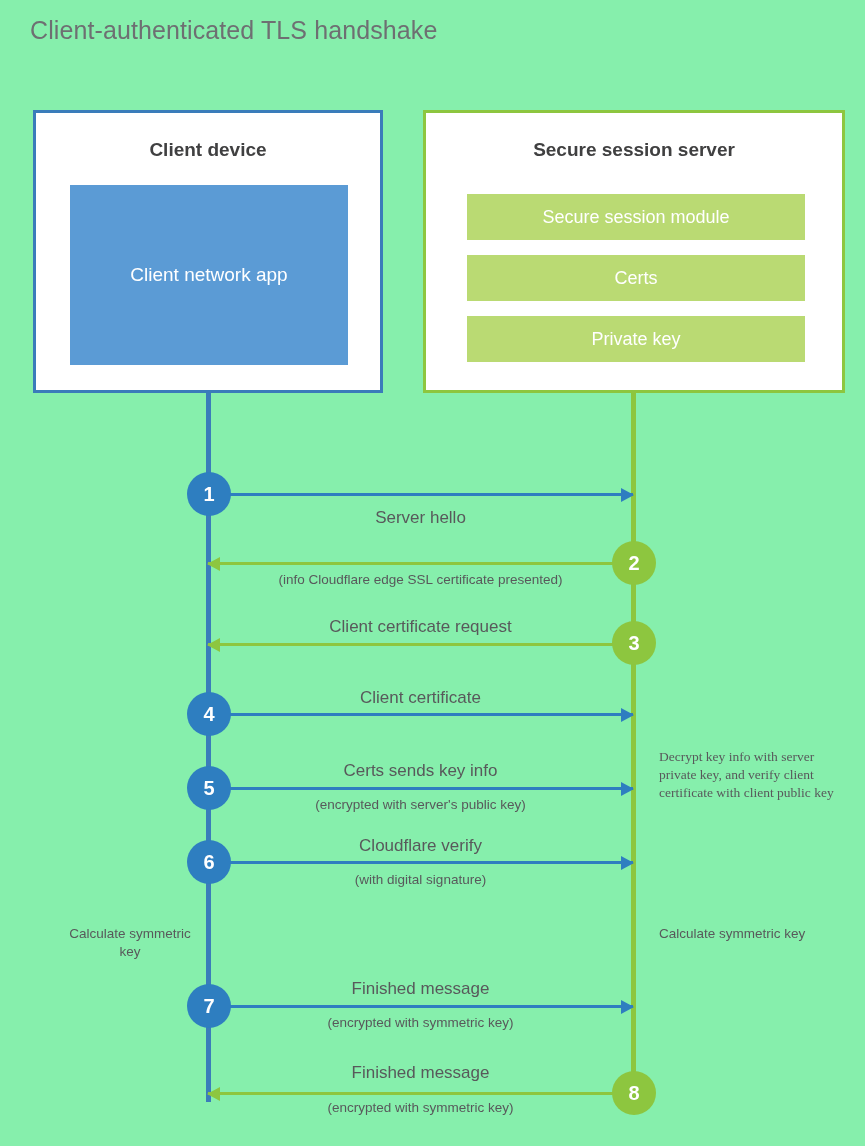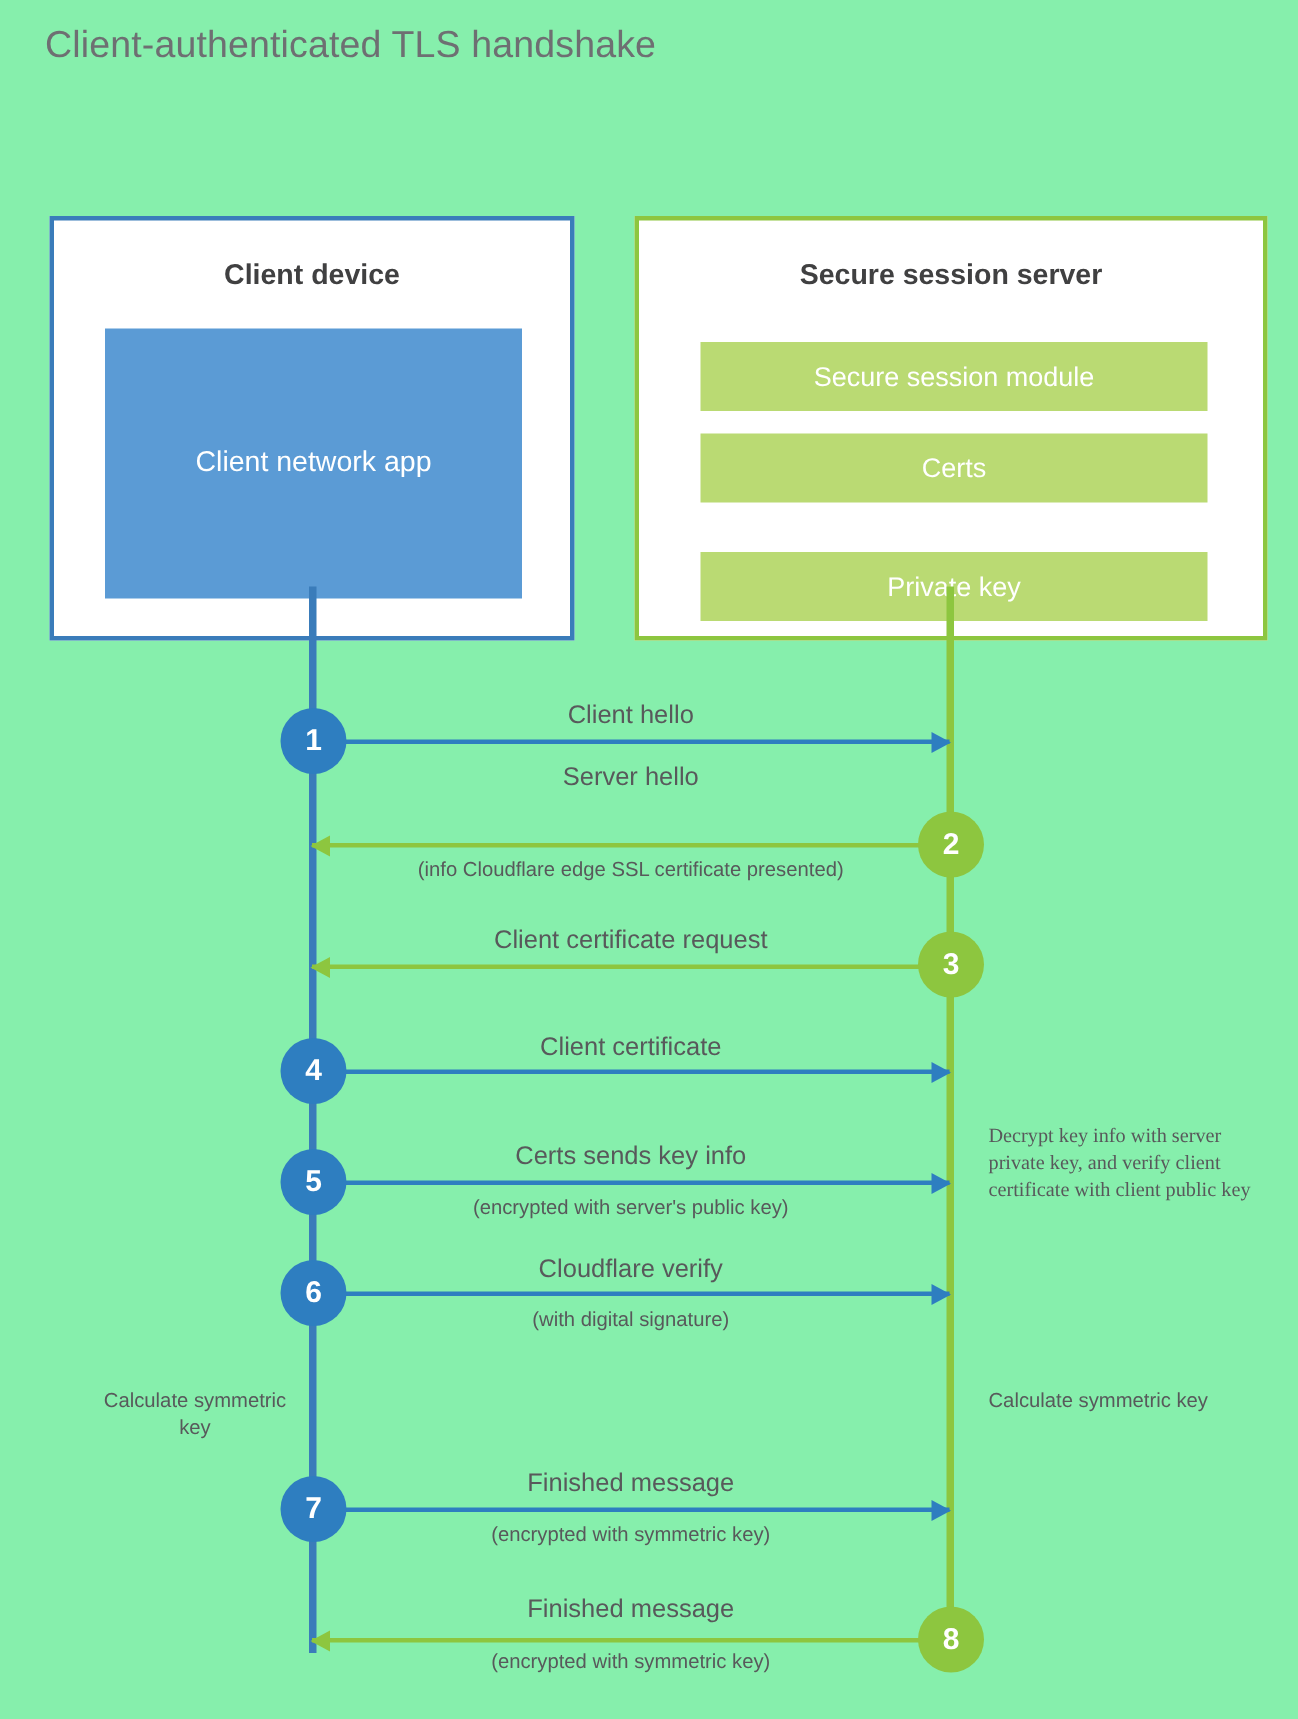--- a/index.html
+++ b/index.html
@@ -31,21 +31,20 @@
     color: #6e6f72;
     letter-spacing: 0.1px;
     white-space: nowrap;
   }
 
   
   .party-box {
     position: absolute;
     box-sizing: border-box;
     background: #ffffff;
-    margin-top: 34px;
   }
   .party-box.client {
     left: 33px;
     top: 110px;
     width: 350px;
     height: 283px;
     border: 3px solid #3a7cba;
   }
   .party-box.server {
     left: 423px;
@@ -89,21 +88,21 @@
     background: #bada73;
     color: #ffffff;
     font-size: 18px;
     display: flex;
     align-items: center;
     justify-content: center;
     text-align: center;
   }
   .server-bar.b0 { top: 81px; }
   .server-bar.b1 { top: 142px; }
-  .server-bar.b2 { top: 221px; }
+  .server-bar.b2 { top: 203px; }
 
   
   .lifeline {
     position: absolute;
     width: 5px;
   }
   .lifeline.client-line {
     left: 206px;
     top: 391px;
     height: 711px;
@@ -224,21 +223,20 @@
   <div class="party-box server">
     <div class="party-title">Secure session server</div>
     <div class="server-bar b1">Certs</div>
     <div class="server-bar b0">Secure session module</div>
     <div class="server-bar b2">Private key</div>
   </div>
 
   <div class="lifeline client-line"></div>
   <div class="lifeline server-line"></div>
 
-  <div class="msg-label" style="top:467px;">Client hello</div>
   <div class="msg to-server" style="top:493px;">
     <div class="shaft"></div>
     <div class="head"></div>
   </div>
   <div class="step-circle client-side" style="top:472px;">
     <span>1</span>
   </div>
 
   <div class="msg-label" style="top:508px;">Server hello</div>
   <div class="msg to-client" style="top:562px;">

